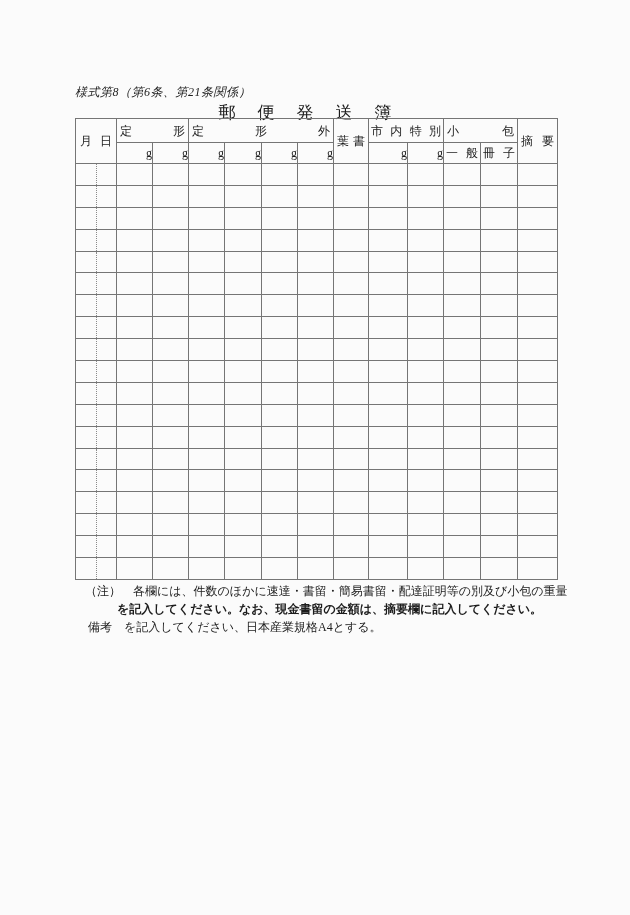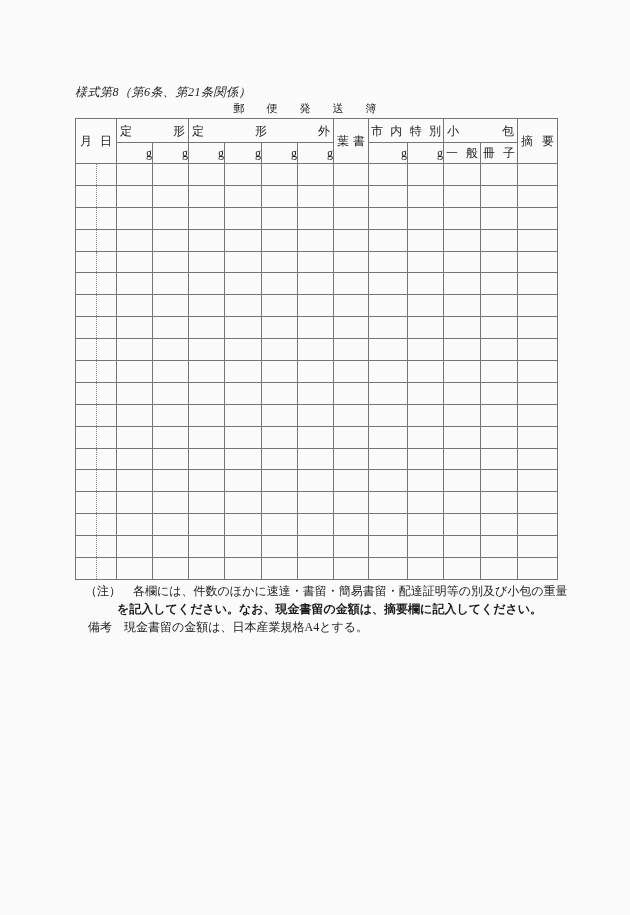--- a/index.html
+++ b/index.html
@@ -11,21 +11,21 @@
     position:relative;
     overflow:hidden;
   }
   .abs{position:absolute;}
   #form-label{
     left:75px;top:84px;
     font-size:12px;letter-spacing:0.5px;white-space:nowrap;font-style:italic;
   }
   #doc-title{
     left:75px;top:101px;width:482px;
-    font-size:11px;text-align:center;letter-spacing:22px;white-space:nowrap;
+    font-size:17px;text-align:center;letter-spacing:22px;white-space:nowrap;
   }
   table.register{
     position:absolute;left:75px;top:118px;
     width:482px;
     border-collapse:collapse;
     table-layout:fixed;
     border:1px solid #4d4d4d;
   }
   table.register th, table.register td{
     border:1px solid #757575;
@@ -483,13 +483,13 @@
         <td></td>
         <td></td>
         <td></td>
         <td></td>
       </tr>
     </tbody>
 </table>
 
 <div class="abs note-line" id="note-line1">（注）　各欄には、件数のほかに速達・書留・簡易書留・配達証明等の別及び小包の重量</div>
 <div class="abs note-line" id="note-line2">を記入してください。なお、現金書留の金額は、摘要欄に記入してください。</div>
-<div class="abs note-line" id="note-line3">備考　現金書留の金額は、日本産業規格A4とする。</div>
+<div class="abs note-line" id="note-line3">備考　を記入してください、日本産業規格A4とする。</div>
 
 </body></html>

